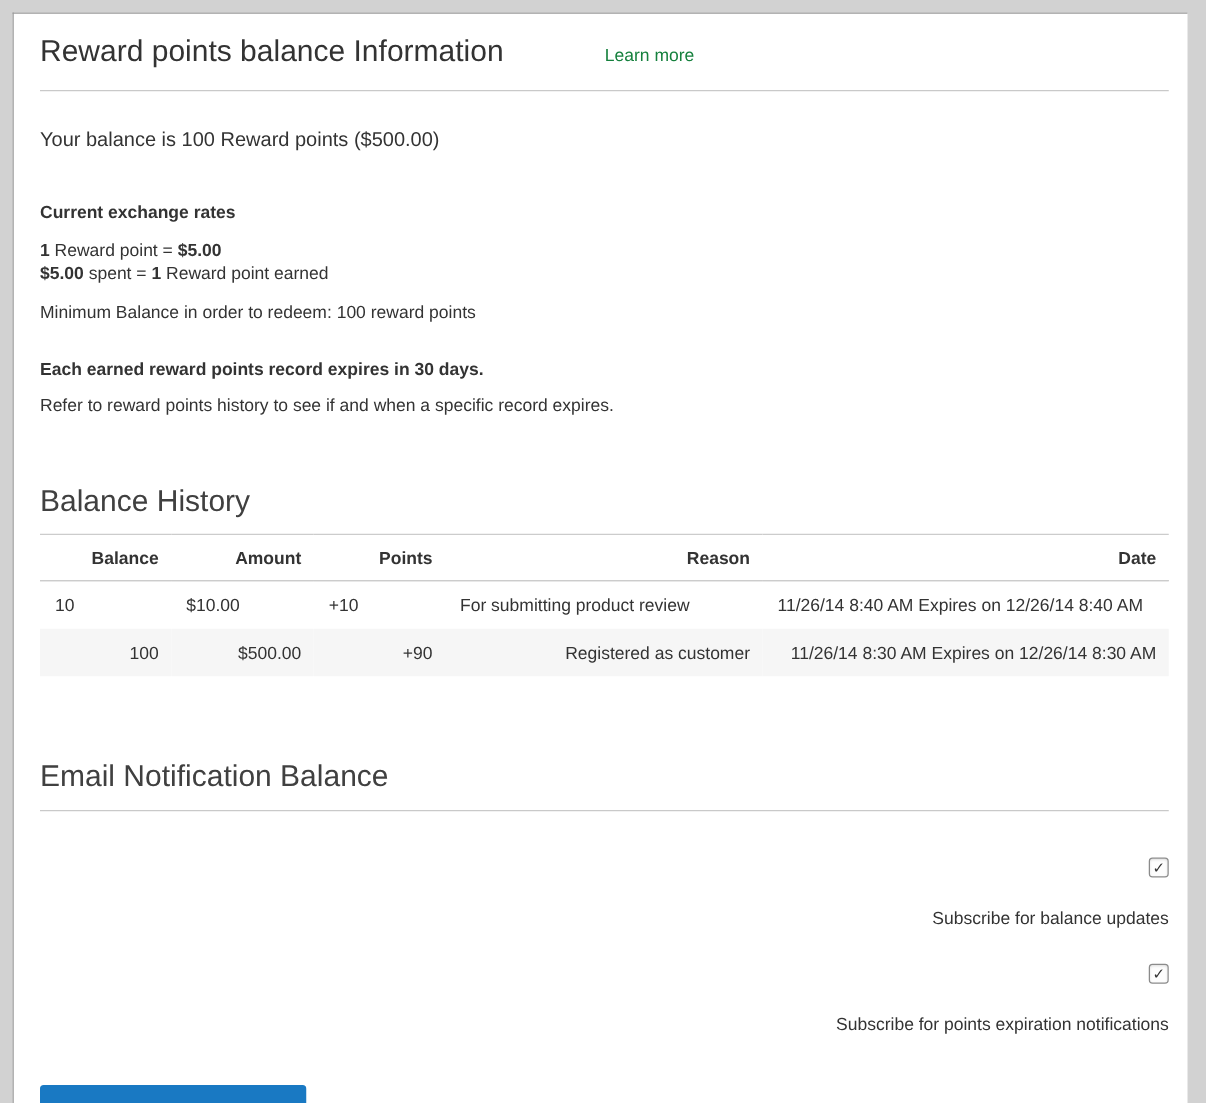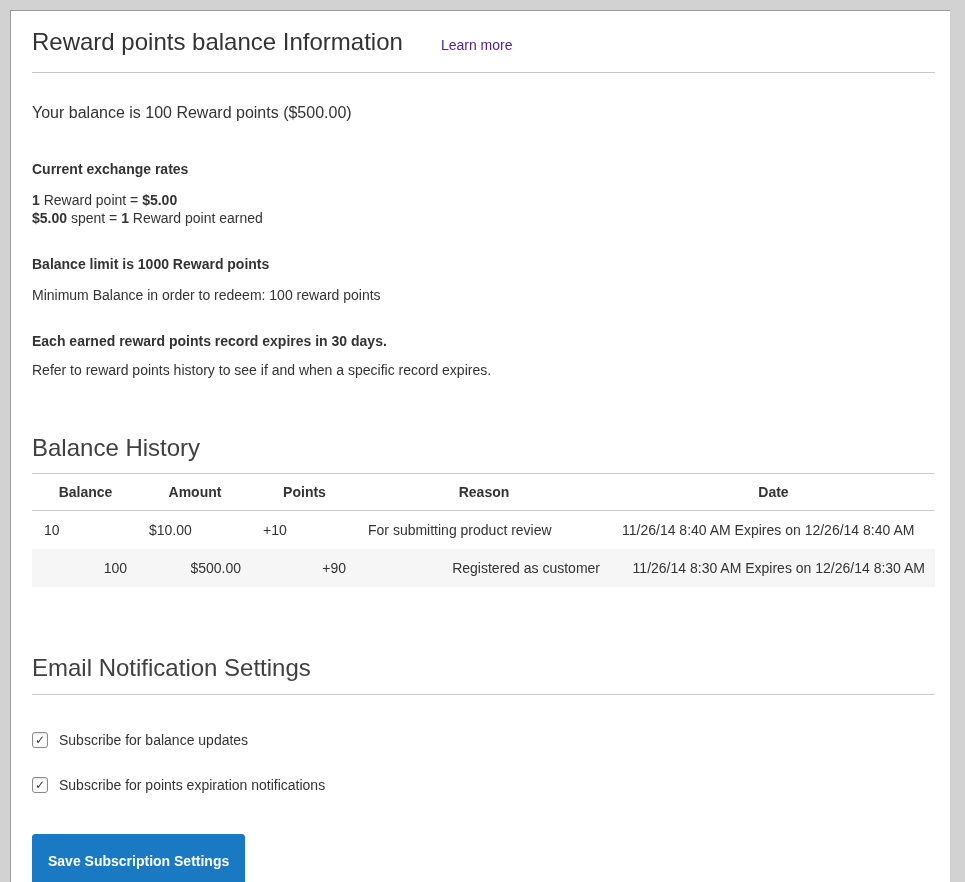--- a/index.html
+++ b/index.html
@@ -26,23 +26,24 @@
   }
   h1.page-title {
     font-size: 24px;
     font-weight: 300;
     margin: 0;
     line-height: 34px;
     color: #333;
   }
   a.learn-more {
     font-size: 14px;
-    color: #4c1d95;
+    color: #15803d;
     text-decoration: none;
     cursor: pointer;
+    margin-left: 43px;
   }
   hr.divider {
     border: none;
     border-top: 1px solid #c9c9c9;
     margin: 13px 0 0 0;
   }
   
   .balance-summary {
     font-size: 16px;
     margin: 29px 0 0 0;
@@ -77,41 +78,42 @@
     width: 100%;
     border-collapse: collapse;
     margin-top: 8px;
     font-size: 14px;
   }
   table.history thead tr {
     border-top: 1px solid #cccccc;
     border-bottom: 1px solid #cccccc;
   }
   table.history th {
-    text-align: center;
+    text-align: right;
     font-weight: 700;
     padding: 10px 10px 10px 12px;
     color: #333;
   }
   table.history td {
     padding: 11px 10px 11px 12px;
     vertical-align: middle;
   }
   table.history tbody tr.stripe { background: #f6f6f6; text-align: right; }
   .col-balance { width: 105px; }
   .col-amount  { width: 114px; }
   .col-points  { width: 105px; }
   .col-reason  { width: 254px; }
   
   .option {
     display: flex;
-    align-items: flex-start;
-    gap: 11px;
+    align-items: flex-end;
+    gap: 24px;
     margin-top: 29px;
     font-size: 14px;
+    flex-direction: column;
   }
   .option.first { margin-top: 37px; }
   .checkbox {
     width: 14px;
     height: 14px;
     border: 1px solid #8b8b8b;
     border-radius: 3px;
     background: #fdfdfd;
     box-shadow: inset 0 1px 2px rgba(0,0,0,0.12);
     display: inline-flex;
@@ -156,21 +158,20 @@
 
   <p class="balance-summary">Your balance is 100 Reward points ($500.00)</p>
 
   <p class="body-line bold mt-heading">Current exchange rates</p>
 
   <p class="body-line mt-para">
     <span><span class="bold">1</span><span> Reward point = </span><span class="bold">$5.00</span></span><br>
     <span><span class="bold">$5.00</span><span> spent = </span><span class="bold">1</span><span> Reward point earned</span></span>
   </p>
 
-  <p class="body-line bold mt-block">Balance limit is 1000 Reward points</p>
   <p class="body-line mt-para">Minimum Balance in order to redeem: 100 reward points</p>
 
   <p class="body-line bold mt-block">Each earned reward points record expires in 30 days.</p>
   <p class="body-line mt-note">Refer to reward points history to see if and when a specific record expires.</p>
 
   <h2 class="section-title">Balance History</h2>
 
   <table class="history">
     <colgroup>
       <col class="col-balance">
@@ -199,21 +200,21 @@
       <tr class="stripe">
         <td>100</td>
         <td>$500.00</td>
         <td>+90</td>
         <td>Registered as customer</td>
         <td>11/26/14 8:30 AM Expires on 12/26/14 8:30 AM</td>
       </tr>
     </tbody>
   </table>
 
-  <h2 class="section-title email">Email Notification Settings</h2>
+  <h2 class="section-title email">Email Notification Balance</h2>
   <hr class="divider-tight">
 
   <div class="option first">
     <span class="checkbox checked"></span>
     <label>Subscribe for balance updates</label>
   </div>
 
   <div class="option">
     <span class="checkbox checked"></span>
     <label>Subscribe for points expiration notifications</label>

